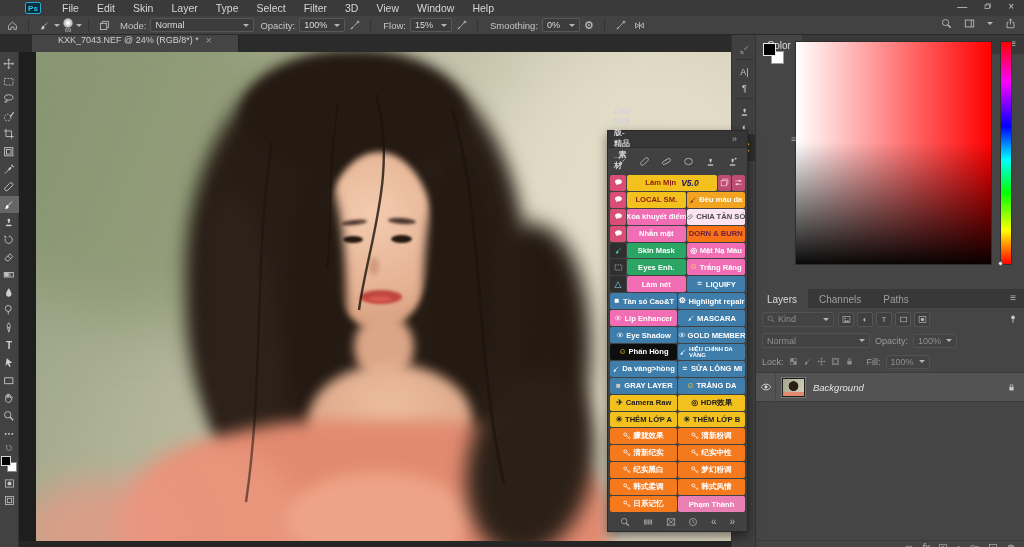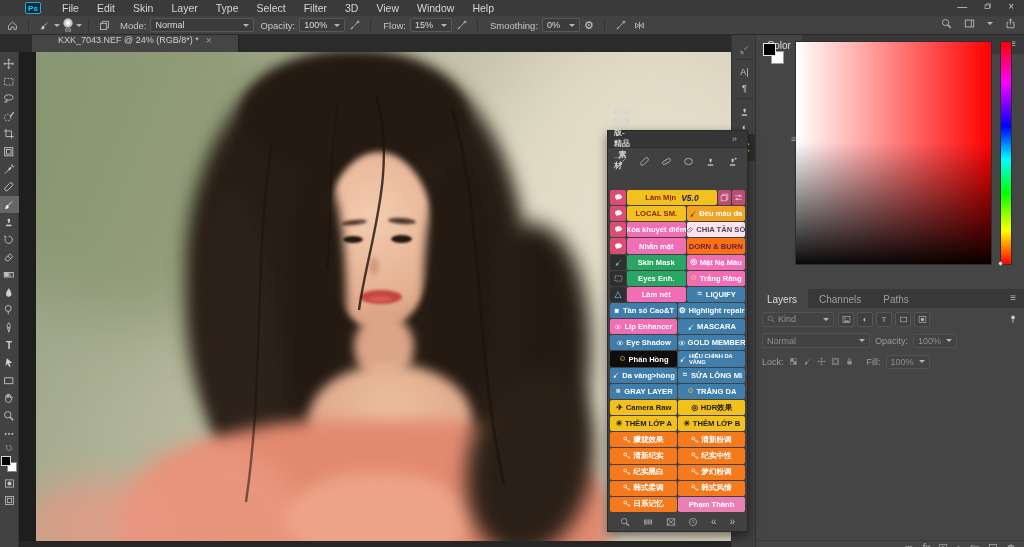--- a/index.html
+++ b/index.html
@@ -86,21 +86,21 @@
   
   #dr4{position:absolute;left:607px;top:130px;width:141px;height:402px;background:#414141;
     border:1px solid #2a2a2a;box-shadow:0 4px 10px rgba(0,0,0,.5);z-index:30;display:flex;flex-direction:column;}
   #dr4-title{height:17px;background:#363636;display:flex;align-items:center;padding:0 6px;
     color:#d4d4d4;font-size:8px;font-weight:bold;border-bottom:1px solid #2c2c2c;flex:none;gap:48px;}
   #dr4-title .spacer{flex:1;}
   #dr4-title .tctl{color:#aaa;font-size:9px;margin-left:6px;font-weight:normal;}
   #dr4-tools{height:26px;display:flex;align-items:center;justify-content:space-between;
     padding:0 9px;color:#c3c3c3;flex:none;}
   #dr4-tools .icn svg{width:11px;height:11px;}
-  #dr4-rows{flex:1;display:grid;grid-template-rows:repeat(20,1fr);gap:1px;padding:1px 2px;margin-top:15px;}
+  #dr4-rows{flex:1;display:grid;grid-template-rows:repeat(20,1fr);gap:1px;padding:1px 2px;}
   .dr4-row{display:grid;grid-template-columns:1fr 1fr;gap:1px;}
   .dr4-row.has-chip{grid-template-columns:16px 1fr 1fr;}
   .dr4-row.row1{grid-template-columns:16px 1fr 13px 13px;}
   .chip{border-radius:2px;display:flex;align-items:center;justify-content:center;background:#2f2f2f;}
   .chip svg{width:9px;height:9px;}
   .chip-chat{background:#d94f74;color:#fff;}
   .chip-green-brush{color:#3ed58f;}
   .chip-marquee{color:#e8e8e8;}
   .chip-triangle{color:#7fd1f0;font-size:9px;}
   .trailchip{background:#bb4d74;border-radius:2px;color:#ffd9e6;display:flex;align-items:center;justify-content:center;}
@@ -1025,20 +1025,36 @@
                 <path d="M4.8 6.2V4.6a2.2 2.2 0 014.4 0v1.6" fill="none" stroke="currentColor" stroke-width="1.3"></path>
               </svg>
             </span>
           </span>
         <span style="margin-left:8px">Fill:</span>
         <span class="obox dimbox" style="width:44px">
           <span>100%</span>
           <span class="caret"></span>
         </span>
       </div>
+      <div id="layer-row">
+        <span id="eye-cell">
+            <svg viewBox="0 0 14 14">
+              <path d="M1.2 7S3.6 3.6 7 3.6 12.8 7 12.8 7 10.4 10.4 7 10.4 1.2 7 1.2 7z" fill="none" stroke="currentColor"></path>
+              <circle cx="7" cy="7" r="1.7" fill="currentColor"></circle>
+            </svg>
+          </span>
+        <span id="layer-thumb"></span>
+        <span id="layer-name">Background</span>
+        <span class="icn" id="layer-lock">
+            <svg viewBox="0 0 14 14">
+              <rect x="3.6" y="6.2" width="6.8" height="5.4" rx="1" fill="currentColor"></rect>
+              <path d="M4.8 6.2V4.6a2.2 2.2 0 014.4 0v1.6" fill="none" stroke="currentColor" stroke-width="1.3"></path>
+            </svg>
+          </span>
+      </div>
     </div>
 
     <div id="dock-footer">
         <span class="icn">
           <svg viewBox="0 0 14 14" style="width:10px;height:10px">
             <circle cx="4.6" cy="7" r="2.6" fill="none" stroke="currentColor"></circle>
             <circle cx="9.4" cy="7" r="2.6" fill="none" stroke="currentColor"></circle>
             <path d="M5.6 7h2.8" stroke="currentColor"></path>
           </svg>
         </span>

